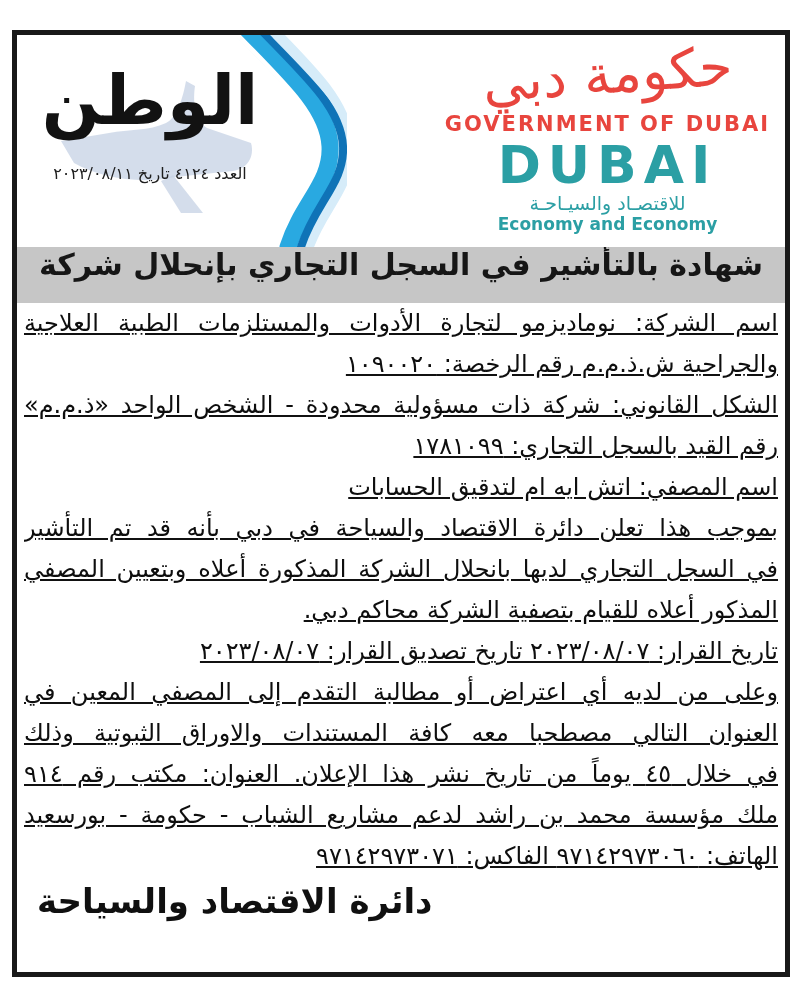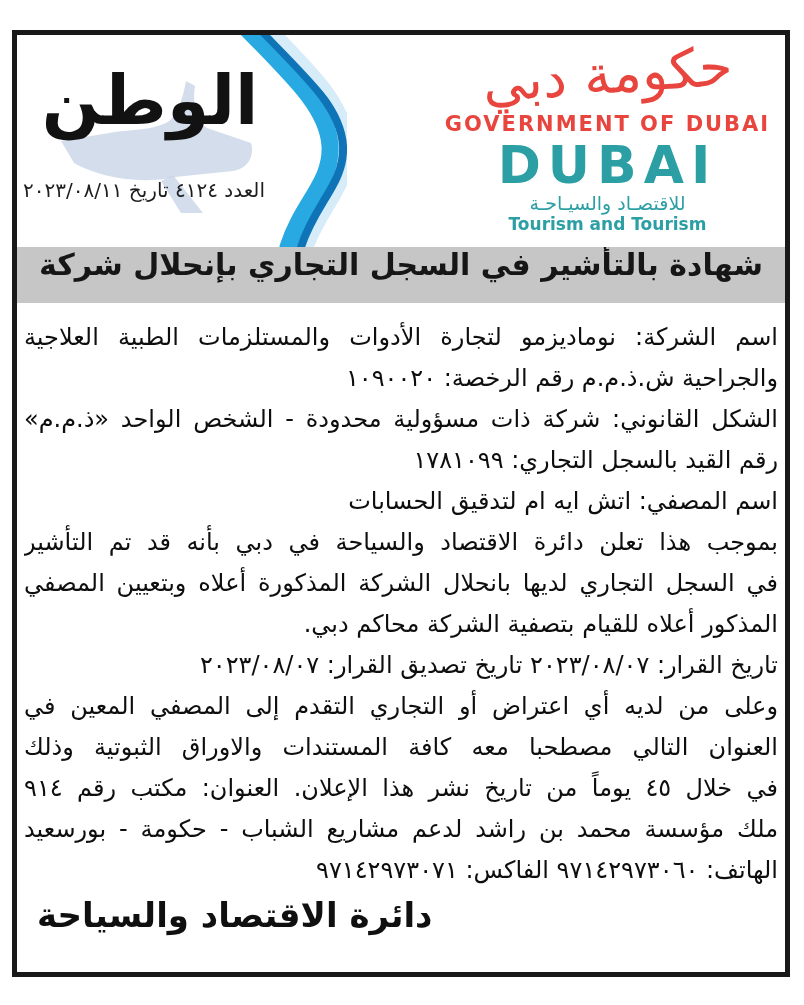--- a/index.html
+++ b/index.html
@@ -7,39 +7,39 @@
         font-family:"DejaVu Sans","Liberation Sans",sans-serif;color:#111;}
   .frame{position:absolute;left:12px;top:30px;width:768px;height:937px;
          border:5px solid #191919;background:#fff;overflow:hidden;}
 
   
   .header{position:relative;width:100%;height:212px;background:#fff;overflow:hidden;}
   .uae-map{position:absolute;left:36px;top:28px;width:215px;height:155px;z-index:0;}
   .masthead{position:absolute;left:18px;top:30px;width:230px;z-index:2;text-align:center;}
   .masthead-title{font-size:68px;font-weight:bold;line-height:1.05;color:#121212;
                   letter-spacing:1px;}
-  .issue-line{margin-top:42px;font-size:20px;color:#1d1d1d;direction:rtl;white-space:nowrap;}
+  .issue-line{margin-top:28px;font-size:16px;color:#1d1d1d;direction:rtl;white-space:nowrap;}
   .swoosh{position:absolute;left:200px;top:-4px;width:130px;height:218px;z-index:1;}
   .gov-logo{position:absolute;left:418px;top:4px;width:345px;text-align:center;z-index:2;}
   .calligraphy{font-size:54px;line-height:1.35;color:var(--accent-red,#e8453e);
                transform:rotate(-4deg);direction:rtl;}
   .gov-en{margin-top:0;font-size:21px;font-weight:bold;letter-spacing:2px;
           color:var(--accent-red,#e8453e);white-space:nowrap;}
   .dubai-wordmark{margin-top:2px;font-size:52px;font-weight:bold;letter-spacing:7px;
                   color:var(--accent-teal,#2b9fa4);line-height:1.05;}
   .dept-ar{font-size:19px;color:var(--accent-teal,#2b9fa4);direction:rtl;letter-spacing:1px;}
   .dept-en{font-size:17px;font-weight:bold;color:var(--accent-teal,#2b9fa4);}
 
   
   .title-bar{width:100%;height:56px;background:var(--titlebar-gray,#c6c6c6);
              display:flex;align-items:flex-start;justify-content:center;direction:rtl;}
   .title-bar span{font-size:30px;font-weight:bold;color:#161616;white-space:nowrap;}
 
   
-  .body-text{padding:14px 7px 0 7px;direction:rtl;}
+  .body-text{padding:0 7px 0 7px;direction:rtl;text-decoration:underline;}
   .ln{font-size:24px;line-height:41px;height:41px;overflow:hidden;color:#0e0e0e;
       white-space:nowrap;}
   .ln.j{white-space:normal;text-align:justify;text-align-last:justify;}
   .ln.r{text-align:right;}
 
   
   .footer-sig{margin-top:2px;padding-left:20px;font-size:34px;font-weight:bold;
               color:#101010;direction:rtl;text-align:left;line-height:1.3;}
 </style>
 </head>
@@ -70,39 +70,39 @@
           <path d="M25,-6 C78,48 110,78 112,115 C114,152 84,172 70,216" style="stroke:var(--swoosh-deep,#0f73b7)" stroke-width="8" transform="translate(14,0)"></path>
           <path d="M25,-6 C78,48 110,78 112,115 C114,152 84,172 70,216" style="stroke:var(--swoosh-light,#d6ecf9)" stroke-width="4" transform="translate(23,2)"></path>
         </g>
       </svg>
 
       <div class="gov-logo">
         <div class="calligraphy">حكومة دبي</div>
         <div class="gov-en">GOVERNMENT OF DUBAI</div>
         <div class="dubai-wordmark">DUBAI</div>
         <div class="dept-ar">للاقتصـاد والسيـاحـة</div>
-        <div class="dept-en">Tourism and Tourism</div>
+        <div class="dept-en">Economy and Economy</div>
       </div>
     </div>
 
     <div class="title-bar">
       <span>شهادة بالتأشير في السجل التجاري بإنحلال شركة</span>
     </div>
 
     <div class="body-text" dir="rtl" lang="ar">
       <div class="ln j">اسم الشركة: نوماديزمو لتجارة الأدوات والمستلزمات الطبية العلاجية</div>
       <div class="ln r">والجراحية ش.ذ.م.م رقم الرخصة: ١٠٩٠٠٢٠</div>
       <div class="ln j">الشكل القانوني: شركة ذات مسؤولية محدودة - الشخص الواحد «ذ.م.م»</div>
       <div class="ln r">رقم القيد بالسجل التجاري: ١٧٨١٠٩٩</div>
       <div class="ln r">اسم المصفي: اتش ايه ام لتدقيق الحسابات</div>
       <div class="ln j">بموجب هذا تعلن دائرة الاقتصاد والسياحة في دبي بأنه قد تم التأشير</div>
       <div class="ln j">في السجل التجاري لديها بانحلال الشركة المذكورة أعلاه وبتعيين المصفي</div>
       <div class="ln r">المذكور أعلاه للقيام بتصفية الشركة محاكم دبي.</div>
       <div class="ln r">تاريخ القرار: ٢٠٢٣/٠٨/٠٧ تاريخ تصديق القرار: ٢٠٢٣/٠٨/٠٧</div>
-      <div class="ln j">وعلى من لديه أي اعتراض أو التجاري التقدم إلى المصفي المعين في</div>
+      <div class="ln j">وعلى من لديه أي اعتراض أو مطالبة التقدم إلى المصفي المعين في</div>
       <div class="ln j">العنوان التالي مصطحبا معه كافة المستندات والاوراق الثبوتية وذلك</div>
       <div class="ln j">في خلال ٤٥ يوماً من تاريخ نشر هذا الإعلان. العنوان: مكتب رقم ٩١٤</div>
       <div class="ln j">ملك مؤسسة محمد بن راشد لدعم مشاريع الشباب - حكومة - بورسعيد</div>
       <div class="ln r">الهاتف: ٩٧١٤٢٩٧٣٠٦٠ الفاكس: ٩٧١٤٢٩٧٣٠٧١</div>
     </div>
 
     <div class="footer-sig" dir="rtl" lang="ar">دائرة الاقتصاد والسياحة</div>
   </div>
 </div>
 

